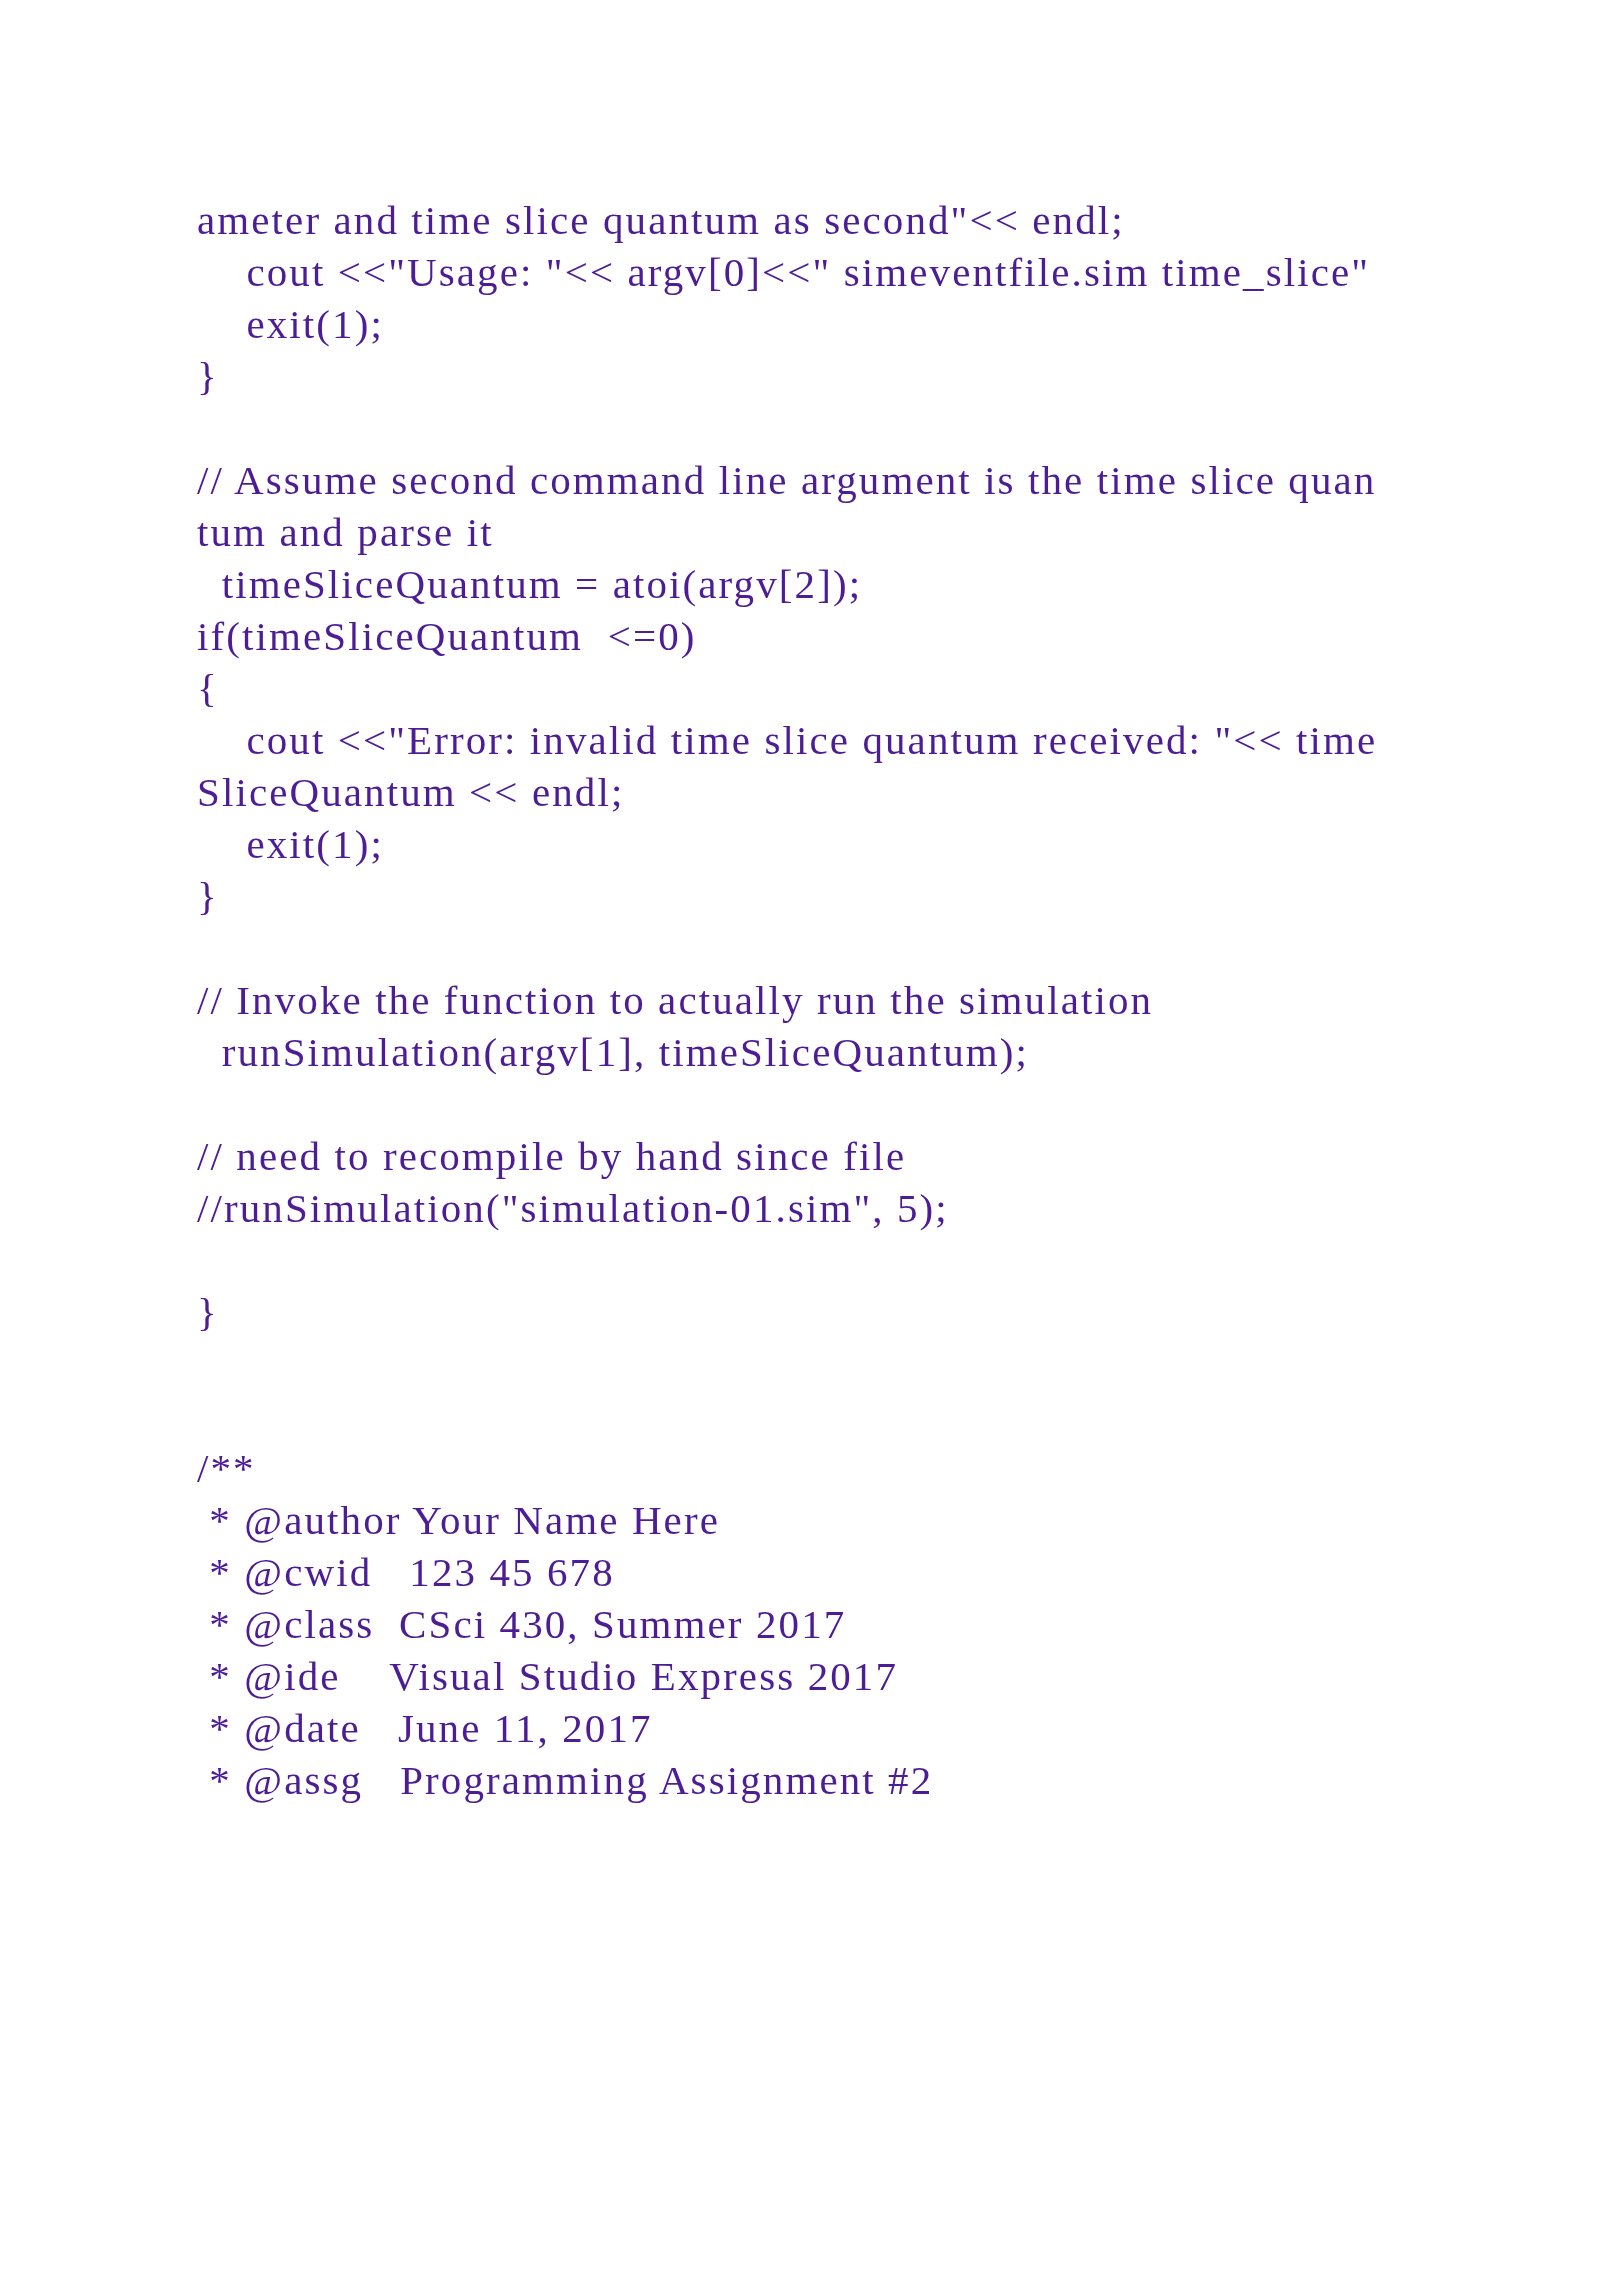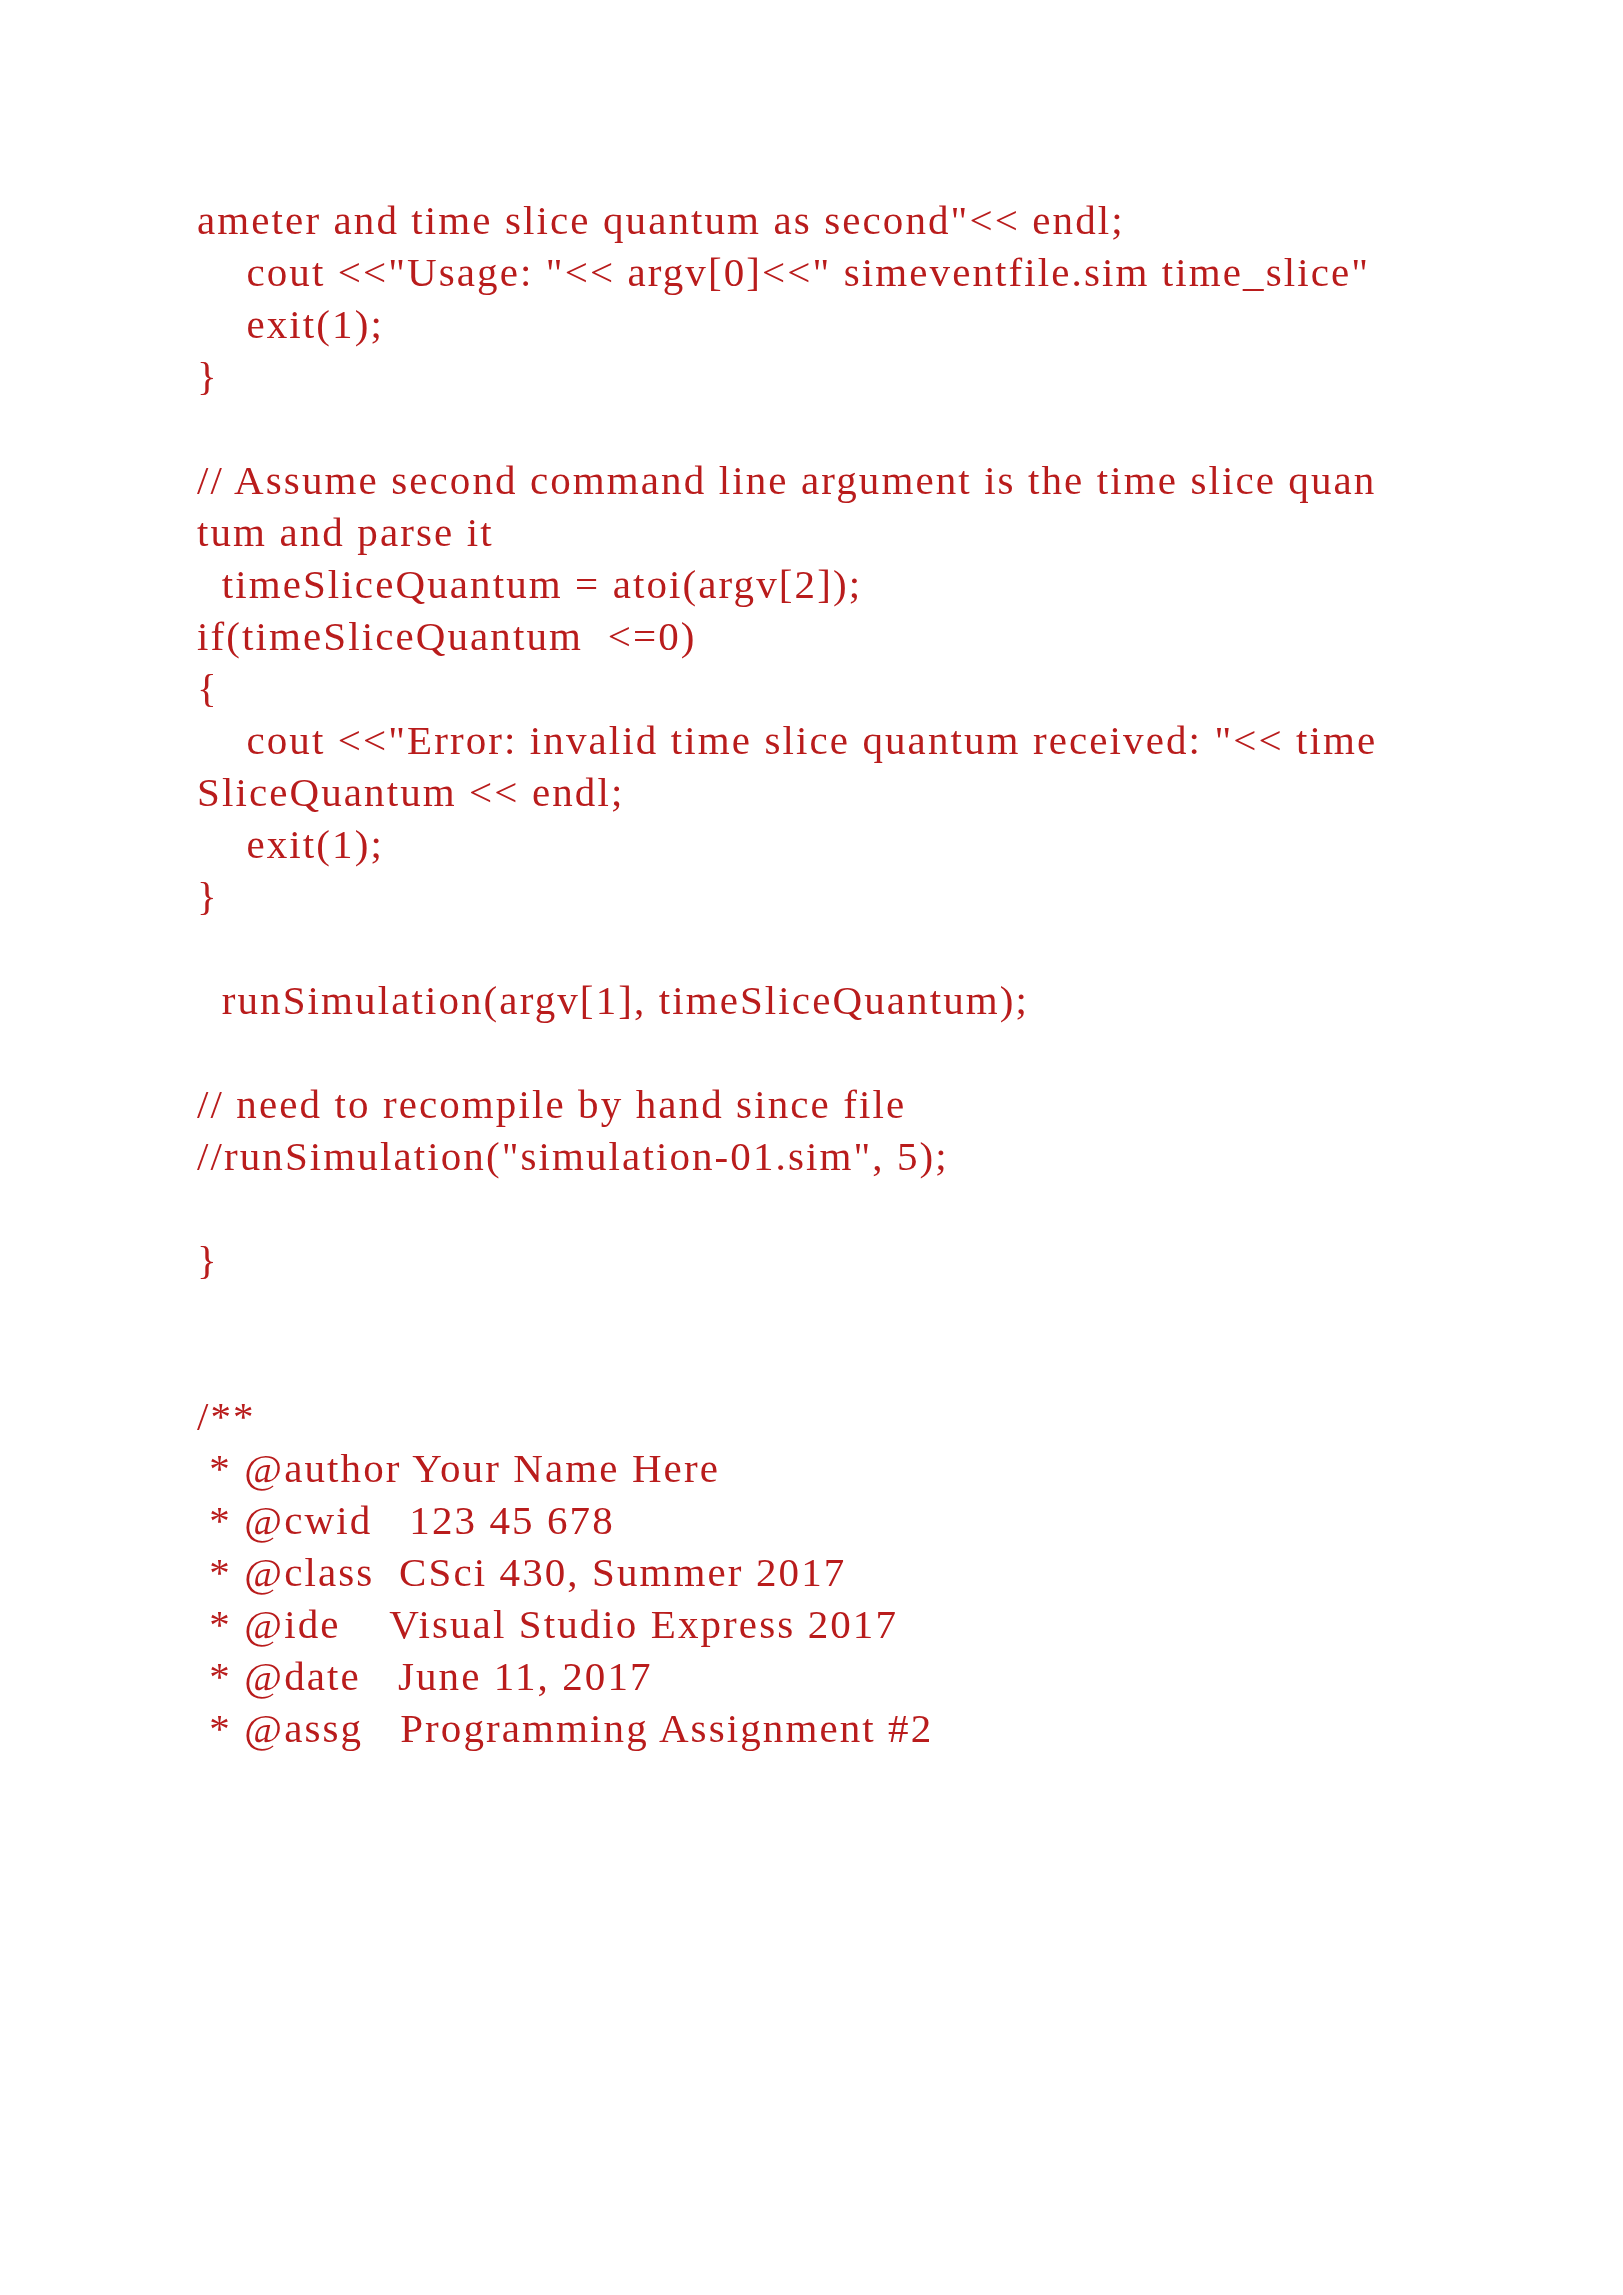--- a/index.html
+++ b/index.html
@@ -23,21 +23,21 @@
     }
     .text-block {
       position: absolute;
       left: 197px;
       top: 194px;
       width: 1268px;
       font-family: "Liberation Serif", "DejaVu Serif", serif;
       font-size: 41px;
       letter-spacing: 2.1px;
       line-height: 52px;
-      color: #b91c1c;
+      color: #4c1d95;
     }
     .line {
       display: block;
       height: 52px;
       white-space: pre;
     }
   </style>
 </head>
 <body>
 
@@ -52,20 +52,21 @@
     <span class="line">// Assume second command line argument is the time slice quan</span>
     <span class="line">tum and parse it</span>
     <span class="line">  timeSliceQuantum = atoi(argv[2]);</span>
     <span class="line">if(timeSliceQuantum  &lt;=0)</span>
     <span class="line">{</span>
     <span class="line">    cout &lt;&lt;"Error: invalid time slice quantum received: "&lt;&lt; time</span>
     <span class="line">SliceQuantum &lt;&lt; endl;</span>
     <span class="line">    exit(1);</span>
     <span class="line">}</span>
     <span class="line"></span>
+    <span class="line">// Invoke the function to actually run the simulation</span>
     <span class="line">  runSimulation(argv[1], timeSliceQuantum);</span>
     <span class="line"></span>
     <span class="line">// need to recompile by hand since file</span>
     <span class="line">//runSimulation("simulation-01.sim", 5);</span>
     <span class="line"></span>
     <span class="line">}</span>
     <span class="line"></span>
     <span class="line"></span>
 
     <span class="line">/**</span>

